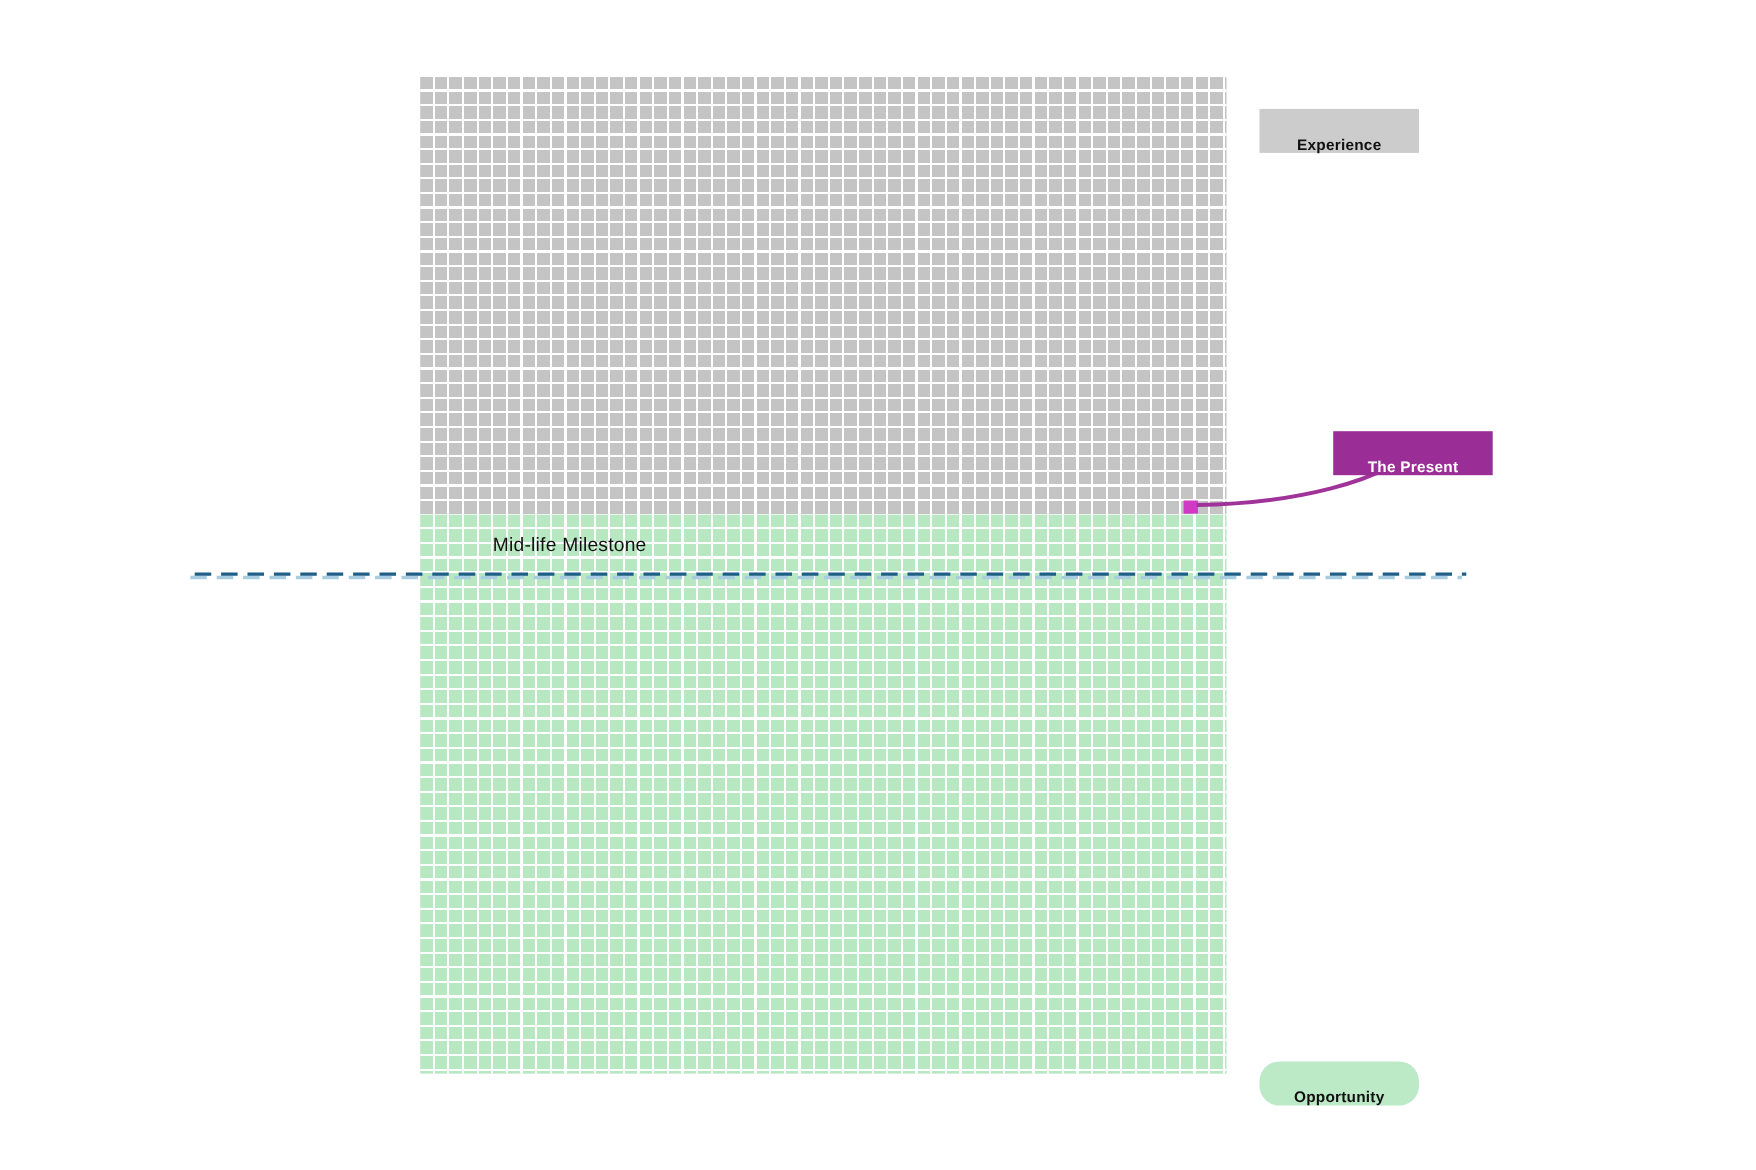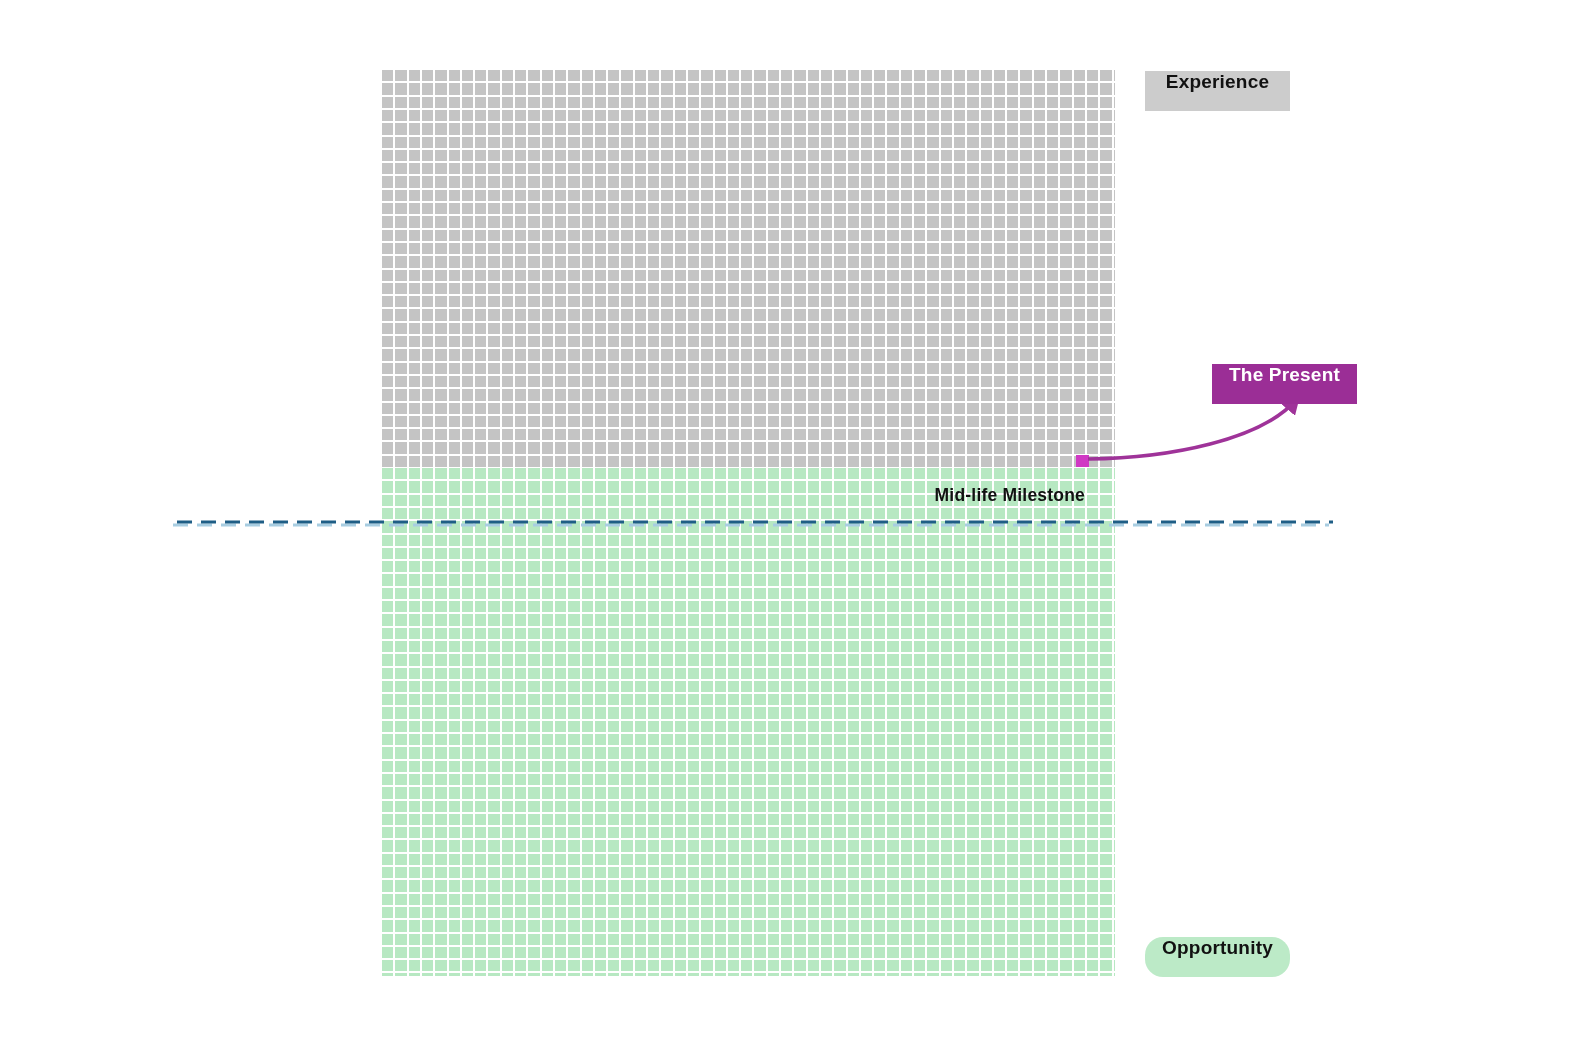--- a/index.html
+++ b/index.html
@@ -49,37 +49,37 @@
   .highlight-cell{
     position:absolute;
     left:1076px;top:455px;
     width:13px;height:12px;
     background:var(--highlight-cell);
   }
   
   .badge{
     position:absolute;
     width:145px;height:40px;
-    display:flex;align-items:flex-start;justify-content:center;
-    font-size:19px;font-weight:600;
+    display:flex;align-items:flex-end;justify-content:center;
+    font-size:14px;font-weight:600;
     color:var(--label-text);
     letter-spacing:.2px;
+    margin-top:28px;
   }
   .badge-experience{left:1145px;top:71px;background:var(--experience-badge-bg);}
   .badge-opportunity{left:1145px;top:937px;background:var(--opportunity-badge-bg);border-radius:18px;}
   .badge-present{left:1212px;top:364px;background:var(--present-badge-bg);color:var(--present-badge-text);}
   
   .milestone-label{
     position:absolute;
     left:448px;top:485px;width:600px;
-    text-align:right;
-    font-size:17.5px;font-weight:700;
+    text-align:left;
+    font-size:17.5px;font-weight:400;
     color:var(--label-text);
     letter-spacing:.2px;
-    margin-left:37px;
   }
   
   svg.overlay{position:absolute;left:0;top:0;width:1596px;height:1064px;pointer-events:none;}
   .milestone-echo{stroke:var(--milestone-line-echo);stroke-width:3;fill:none;}
   .milestone-main{stroke:var(--milestone-line);stroke-width:3;fill:none;}
   .arrow-path{stroke:var(--arrow);stroke-width:3.6;fill:none;}
   .arrow-head{fill:var(--arrow);}
 </style>
 </head>
 <body>

